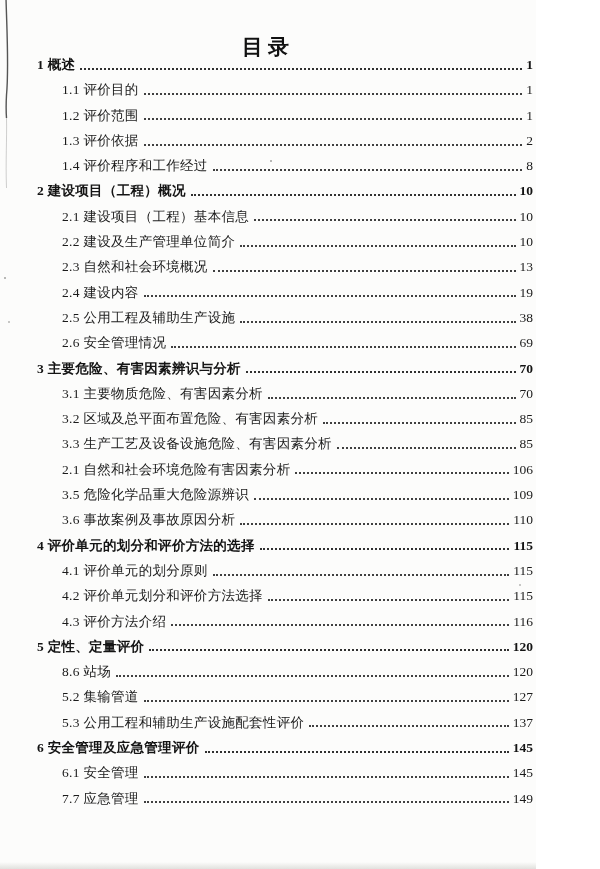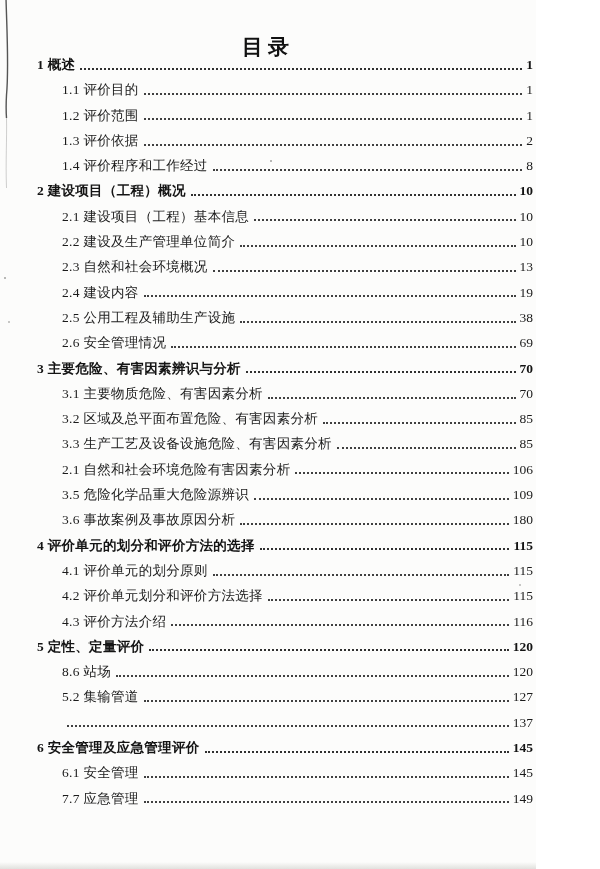--- a/index.html
+++ b/index.html
@@ -187,21 +187,21 @@
     <span class="toc-page">106</span>
   </div>
       <div class="toc-row lv2">
     <span class="toc-label">3.5 危险化学品重大危险源辨识</span>
     <span class="toc-dots"></span>
     <span class="toc-page">109</span>
   </div>
       <div class="toc-row lv2">
     <span class="toc-label">3.6 事故案例及事故原因分析</span>
     <span class="toc-dots"></span>
-    <span class="toc-page">180</span>
+    <span class="toc-page">110</span>
   </div>
       <div class="toc-row lv1">
     <span class="toc-label">4 评价单元的划分和评价方法的选择</span>
     <span class="toc-dots"></span>
     <span class="toc-page">115</span>
   </div>
       <div class="toc-row lv2">
     <span class="toc-label">4.1 评价单元的划分原则</span>
     <span class="toc-dots"></span>
     <span class="toc-page">115</span>
@@ -225,20 +225,21 @@
     <span class="toc-label">8.6 站场</span>
     <span class="toc-dots"></span>
     <span class="toc-page">120</span>
   </div>
       <div class="toc-row lv2">
     <span class="toc-label">5.2 集输管道</span>
     <span class="toc-dots"></span>
     <span class="toc-page">127</span>
   </div>
       <div class="toc-row lv2">
+    <span class="toc-label">5.3 公用工程和辅助生产设施配套性评价</span>
     <span class="toc-dots"></span>
     <span class="toc-page">137</span>
   </div>
       <div class="toc-row lv1">
     <span class="toc-label">6 安全管理及应急管理评价</span>
     <span class="toc-dots"></span>
     <span class="toc-page">145</span>
   </div>
       <div class="toc-row lv2">
     <span class="toc-label">6.1 安全管理</span>

